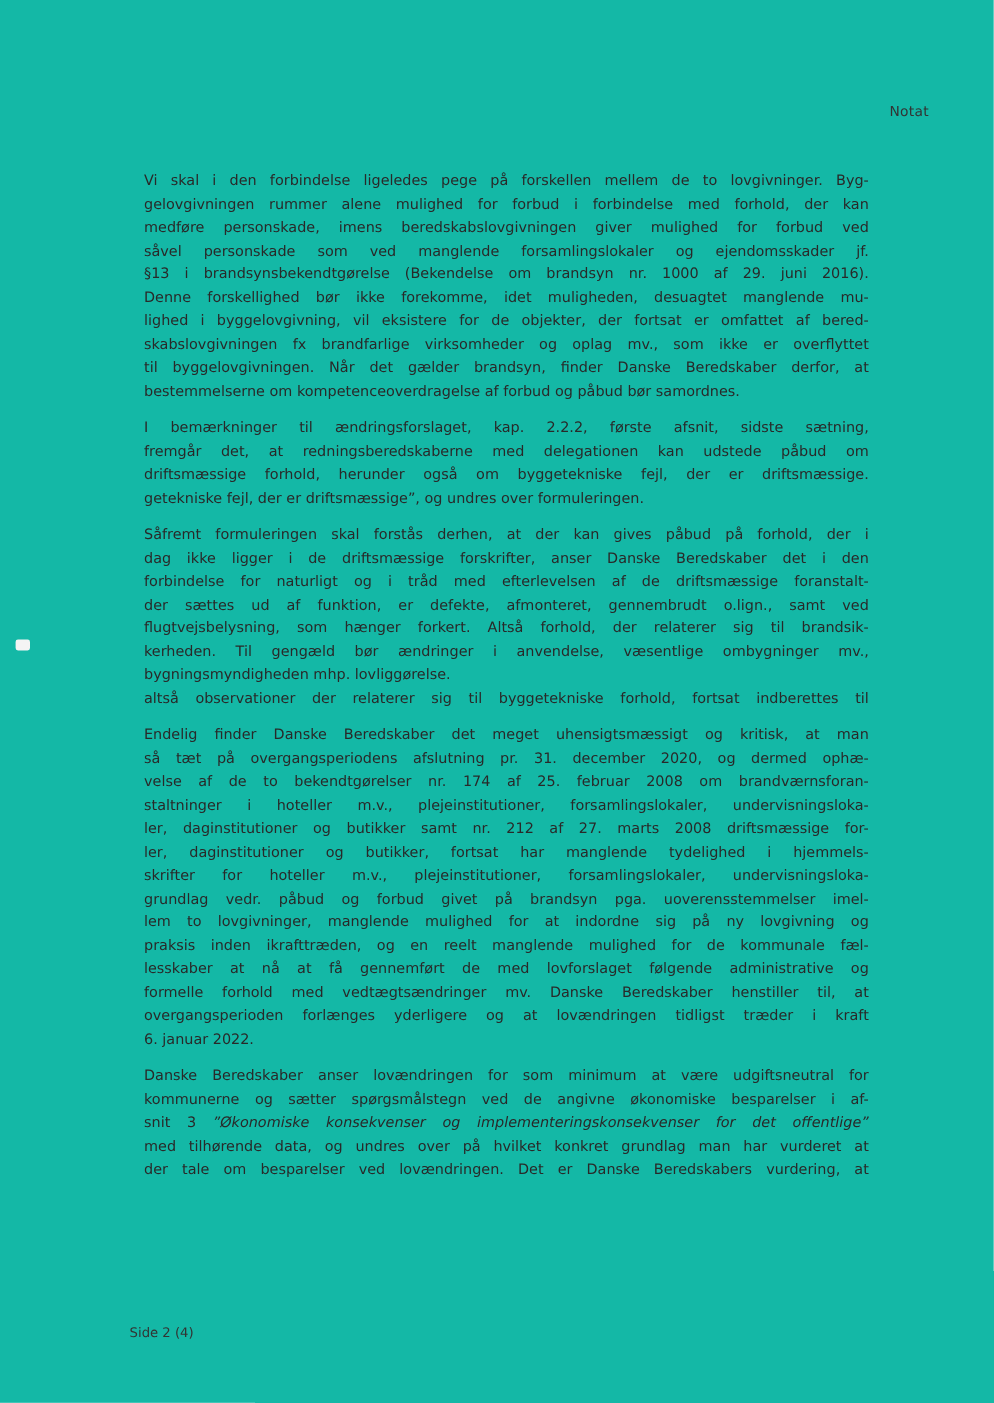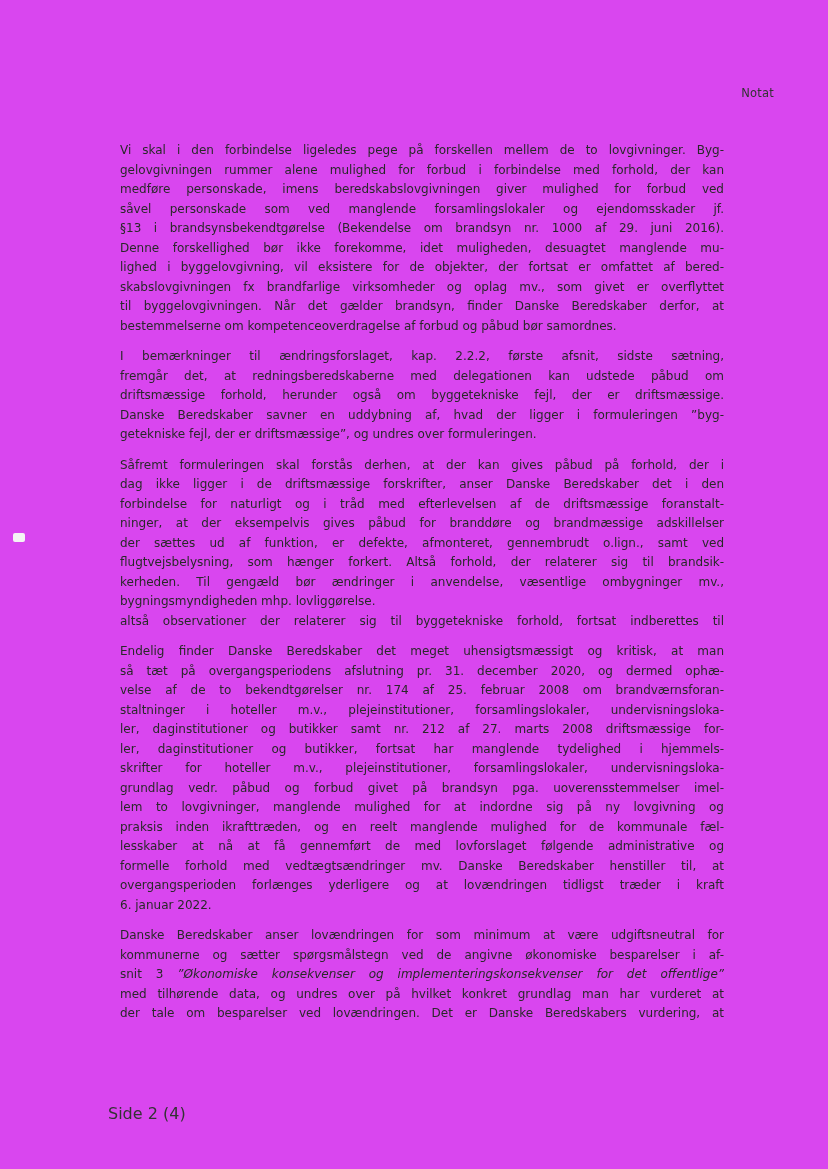--- a/index.html
+++ b/index.html
@@ -10,21 +10,21 @@
   body {
     width: 828px;
     height: 1169px;
     position: relative;
     font-family: "DejaVu Sans", sans-serif;
     overflow: hidden;
   }
   .page {
     position: absolute;
     inset: 0;
-    background: #d946ef;
+    background: #14b8a6;
     color: #2a2a2a;
   }
   .header-label {
     position: absolute;
     top: 86px;
     right: 54px;
     font-size: 11.5px;
     color: #333333;
     letter-spacing: 0.2px;
   }
@@ -51,21 +51,21 @@
     text-align-last: left;
   }
   .italic {
     font-style: italic;
     margin-top: 16px;
   }
   .page-footer {
     position: absolute;
     left: 108px;
     top: 1104px;
-    font-size: 16px;
+    font-size: 11px;
     color: #333333;
   }
   
   .scan-artifact {
     position: absolute;
     left: 13px;
     top: 533px;
     width: 12px;
     height: 9px;
     background: #f4f4f4;
@@ -80,36 +80,34 @@
   <div class="header-label">Notat</div>
   <div class="document-body">
       <div class="paragraph">
         <div class="line">Vi skal i den forbindelse ligeledes pege på forskellen mellem de to lovgivninger. Byg-</div>
         <div class="line">gelovgivningen rummer alene mulighed for forbud i forbindelse med forhold, der kan</div>
         <div class="line">medføre personskade, imens beredskabslovgivningen giver mulighed for forbud ved</div>
         <div class="line">såvel personskade som ved manglende forsamlingslokaler og ejendomsskader jf.</div>
         <div class="line">§13 i brandsynsbekendtgørelse (Bekendelse om brandsyn nr. 1000 af 29. juni 2016).</div>
         <div class="line">Denne forskellighed bør ikke forekomme, idet muligheden, desuagtet manglende mu-</div>
         <div class="line">lighed i byggelovgivning, vil eksistere for de objekter, der fortsat er omfattet af bered-</div>
-        <div class="line">skabslovgivningen fx brandfarlige virksomheder og oplag mv., som givet er overflyttet</div>
+        <div class="line">skabslovgivningen fx brandfarlige virksomheder og oplag mv., som ikke er overflyttet</div>
         <div class="line">til byggelovgivningen. Når det gælder brandsyn, finder Danske Beredskaber derfor, at</div>
         <div class="line last">bestemmelserne om kompetenceoverdragelse af forbud og påbud bør samordnes.</div>
       </div>
       <div class="paragraph">
         <div class="line">I bemærkninger til ændringsforslaget, kap. 2.2.2, første afsnit, sidste sætning,</div>
         <div class="line">fremgår det, at redningsberedskaberne med delegationen kan udstede påbud om</div>
         <div class="line">driftsmæssige forhold, herunder også om byggetekniske fejl, der er driftsmæssige.</div>
-        <div class="line">Danske Beredskaber savner en uddybning af, hvad der ligger i formuleringen ”byg-</div>
         <div class="line last">getekniske fejl, der er driftsmæssige”, og undres over formuleringen.</div>
       </div>
       <div class="paragraph">
         <div class="line">Såfremt formuleringen skal forstås derhen, at der kan gives påbud på forhold, der i</div>
         <div class="line">dag ikke ligger i de driftsmæssige forskrifter, anser Danske Beredskaber det i den</div>
         <div class="line">forbindelse for naturligt og i tråd med efterlevelsen af de driftsmæssige foranstalt-</div>
-        <div class="line">ninger, at der eksempelvis gives påbud for branddøre og brandmæssige adskillelser</div>
         <div class="line">der sættes ud af funktion, er defekte, afmonteret, gennembrudt o.lign., samt ved</div>
         <div class="line">flugtvejsbelysning, som hænger forkert. Altså forhold, der relaterer sig til brandsik-</div>
         <div class="line">kerheden. Til gengæld bør ændringer i anvendelse, væsentlige ombygninger mv.,</div>
         <div class="line last">bygningsmyndigheden mhp. lovliggørelse.</div>
         <div class="line">altså observationer der relaterer sig til byggetekniske forhold, fortsat indberettes til</div>
       </div>
       <div class="paragraph">
         <div class="line">Endelig finder Danske Beredskaber det meget uhensigtsmæssigt og kritisk, at man</div>
         <div class="line">så tæt på overgangsperiodens afslutning pr. 31. december 2020, og dermed ophæ-</div>
         <div class="line">velse af de to bekendtgørelser nr. 174 af 25. februar 2008 om brandværnsforan-</div>

